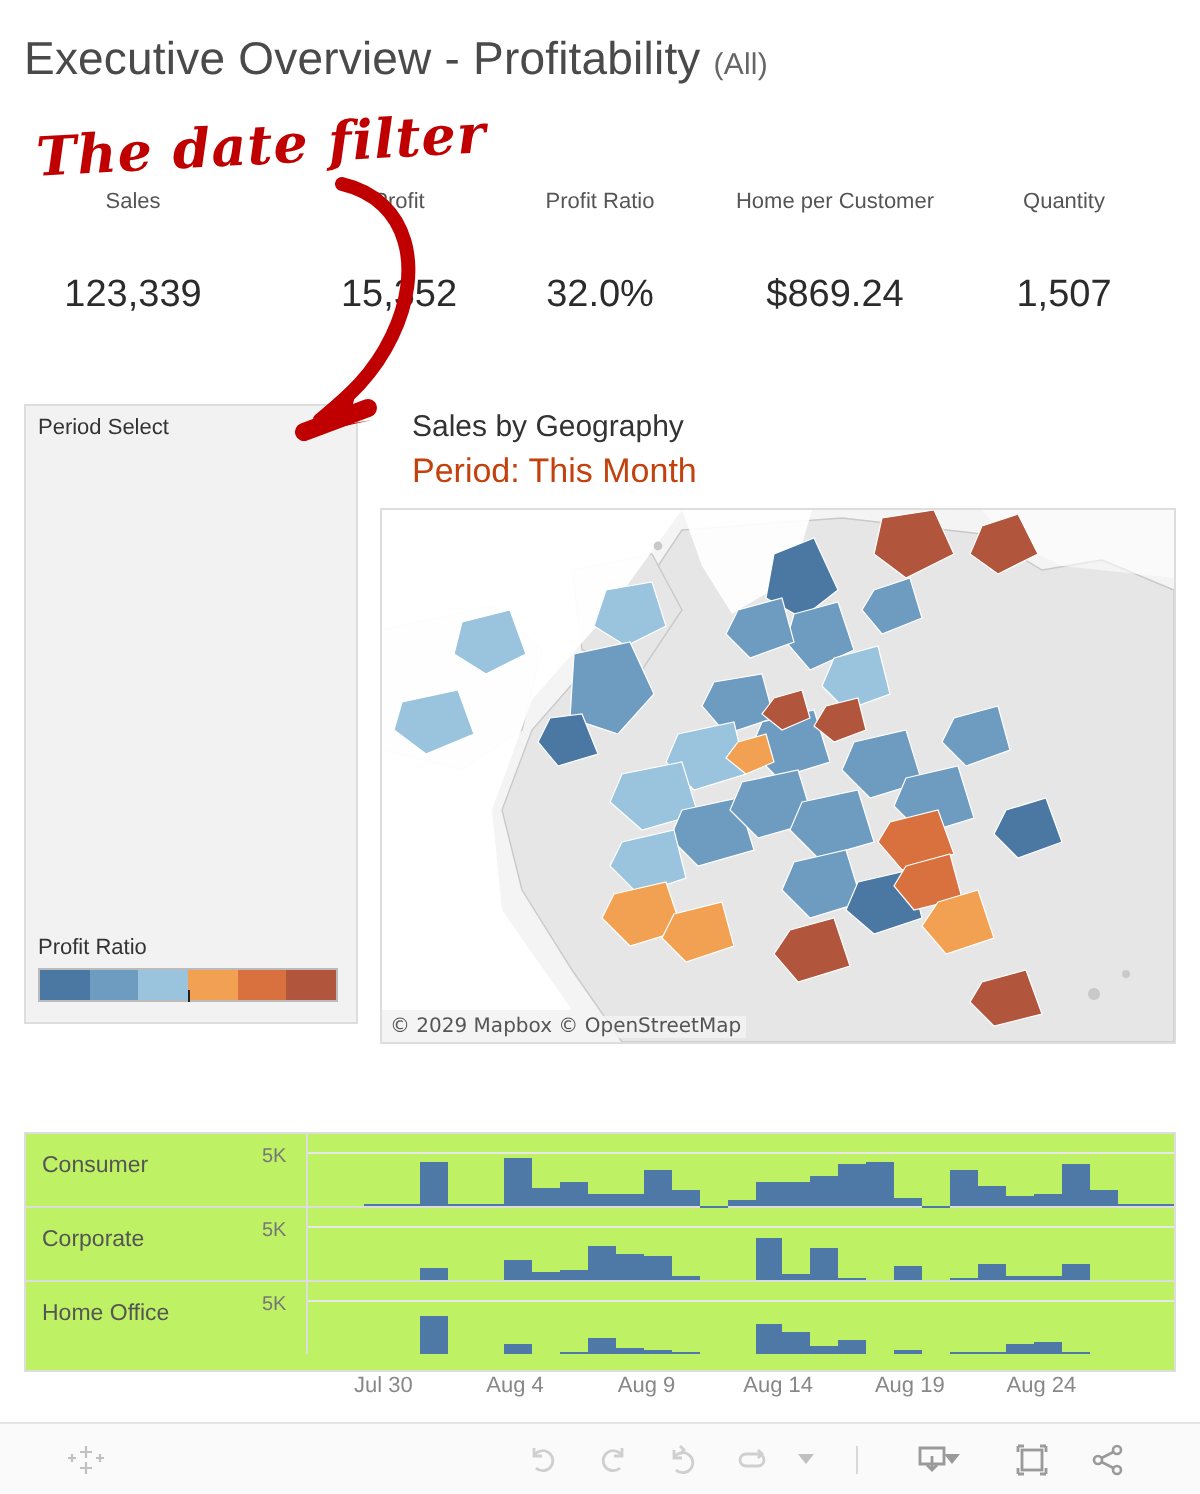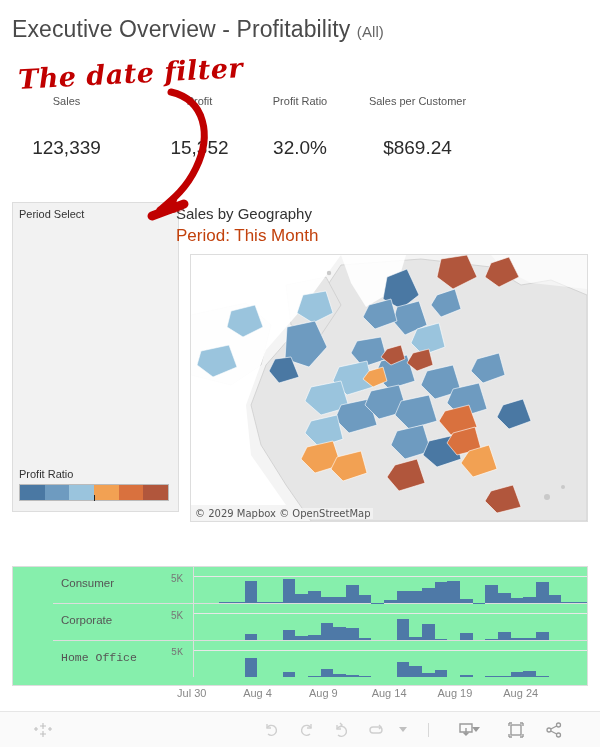--- a/index.html
+++ b/index.html
@@ -56,43 +56,43 @@
   .legend{position:absolute;left:6px;bottom:10px;width:155px;}
   .legend-title{font-size:11px;color:#333;margin-bottom:4px;}
   .legend-bar{display:flex;width:150px;height:17px;border:1px solid #bbb;box-sizing:border-box;position:relative;}
   .legend-bar i{flex:1;display:block;}
   .legend-bar .mid{
     position:absolute;left:50%;bottom:-1px;width:1px;height:6px;background:#222;
   }
   .legend-scale{display:flex;justify-content:space-between;width:150px;font-size:11px;color:#333;margin-top:2px;}
 
   
-  .map-head{position:absolute;left:176px;top:205px;}
+  .map-head{position:absolute;left:206px;top:205px;}
   .map-title{font-size:15px;color:#333;}
   .map-sub{font-size:17px;color:#c2410c;margin-top:4px;}
   .map-box{
     position:absolute;left:190px;top:254px;width:398px;height:268px;
     background:#f4f4f4;border:1px solid #ddd;box-sizing:border-box;overflow:hidden;
   }
   .map-box svg{display:block;}
   .map-credit{
     position:absolute;left:2px;bottom:2px;font-size:10px;color:#555;
     background:rgba(244,244,244,.75);padding:0 2px;white-space:nowrap;
     font-family:"DejaVu Sans",sans-serif;
   }
 
   
   .seg-title{position:absolute;left:14px;top:543px;font-size:15px;color:#333;}
   .seg-title b{font-weight:700;color:#222;}
   .seg-box{
     position:absolute;left:12px;top:566px;width:576px;height:120px;
-    border:1px solid #ddd;box-sizing:border-box;background:#86efac;padding-left:40px;
+    border:1px solid #ddd;box-sizing:border-box;background:#bef264;
   }
   .seg-row{position:relative;height:36px;border-bottom:1px solid #ddd;}
-  .seg-row:last-child{border-bottom:none;font-family:Liberation Mono, monospace;}
+  .seg-row:last-child{border-bottom:none;}
   .seg-name{
     position:absolute;left:8px;top:10px;font-size:11.5px;color:#555;
   }
   .seg-axis{
     position:absolute;left:118px;top:6px;font-size:10px;color:#777;
   }
   .seg-plot{
     position:absolute;left:140px;top:0;right:0;height:36px;
     border-left:1px solid #ddd;
   }
@@ -144,22 +144,26 @@
     </div>
     <div class="kpi k1">
       <div class="lbl">Profit</div>
       <div class="val">15,352</div>
     </div>
     <div class="kpi k2">
       <div class="lbl">Profit Ratio</div>
       <div class="val">32.0%</div>
     </div>
     <div class="kpi k3">
-      <div class="lbl">Sales per Customer</div>
+      <div class="lbl">Home per Customer</div>
       <div class="val">$869.24</div>
+    </div>
+    <div class="kpi k4">
+      <div class="lbl">Quantity</div>
+      <div class="val">1,507</div>
     </div>
   </div>
 
   <div class="filter-panel">
     <div class="filter-title">Period Select</div>
 
     <div class="legend">
       <div class="legend-title">Profit Ratio</div>
       <div class="legend-bar" id="legendBar">
           <i style="background: rgb(74, 120, 163);"></i>

